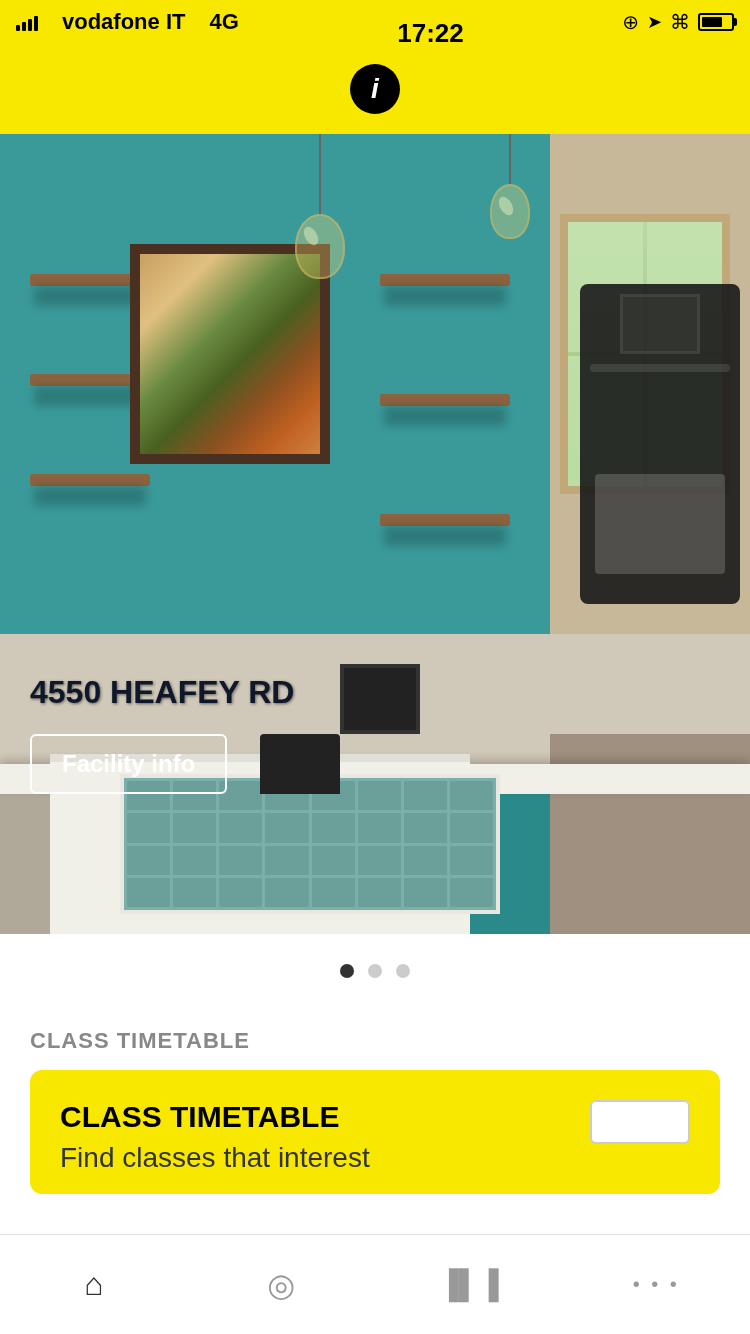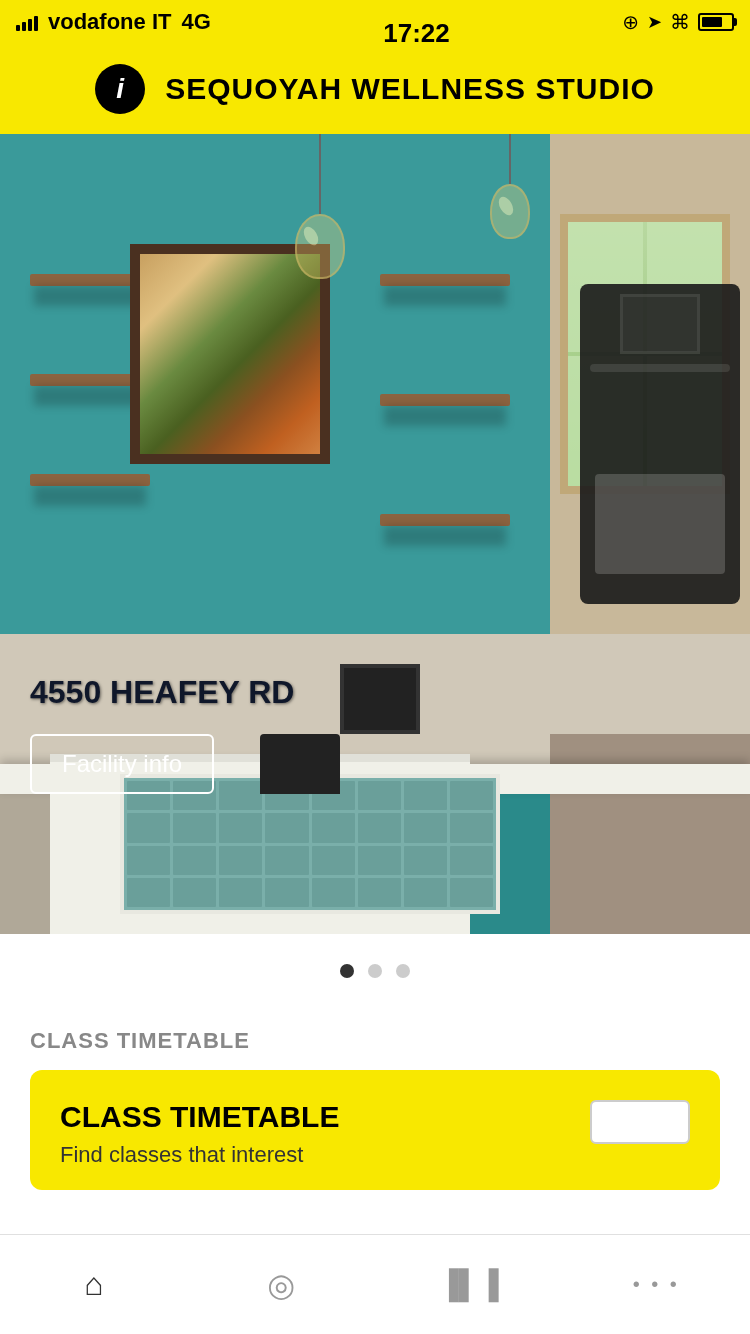--- a/index.html
+++ b/index.html
@@ -18,21 +18,21 @@
       height: 44px;
       background: #f8e800;
       display: flex;
       align-items: center;
       justify-content: space-between;
       padding: 0 16px;
     }
     .status-left {
       display: flex;
       align-items: center;
-      gap: 10px;
+      gap: 24px;
       font-size: 22px;
       font-weight: 600;
     }
     .signal-bars {
       display: flex;
       align-items: flex-end;
       gap: 2px;
       height: 18px;
     }
     .signal-bars span {
@@ -379,21 +379,21 @@
     }
 
     .facility-btn {
       position: absolute;
       bottom: 140px;
       left: 30px;
       background: transparent;
       border: 2px solid #fff;
       color: #fff;
       font-size: 24px;
-      font-weight: 400;
+      font-weight: 700;
       padding: 14px 30px;
       border-radius: 6px;
       cursor: pointer;
     }
 
     
     .carousel-dots {
       display: flex;
       justify-content: center;
       align-items: center;
@@ -428,21 +428,21 @@
       padding: 30px 30px 20px;
       min-height: 120px;
     }
     .timetable-card-title {
       font-size: 30px;
       font-weight: 800;
       color: #000;
       margin-bottom: 8px;
     }
     .timetable-card-subtitle {
-      font-size: 22px;
+      font-size: 28px;
       color: #333;
     }
     .timetable-card-row {
       display: flex;
       align-items: flex-start;
       justify-content: space-between;
     }
     .timetable-filter-btn {
       background: #fff;
       border: 2px solid #ccc;
@@ -504,21 +504,20 @@
     <div class="battery">
       <div class="battery-fill"></div>
     </div>
   </div>
 </div>
 
 <div class="header">
   <div class="header-icon">
     <span>i</span>
   </div>
-  <div class="header-title">SEQUOYAH WELLNESS STUDIO</div>
 </div>
 
 <div class="hero">
 
   <div class="wall-teal"></div>
   <div class="wall-right"></div>
 
   <div class="window">
     <div class="window-inner">
       <div class="window-pane"></div>

